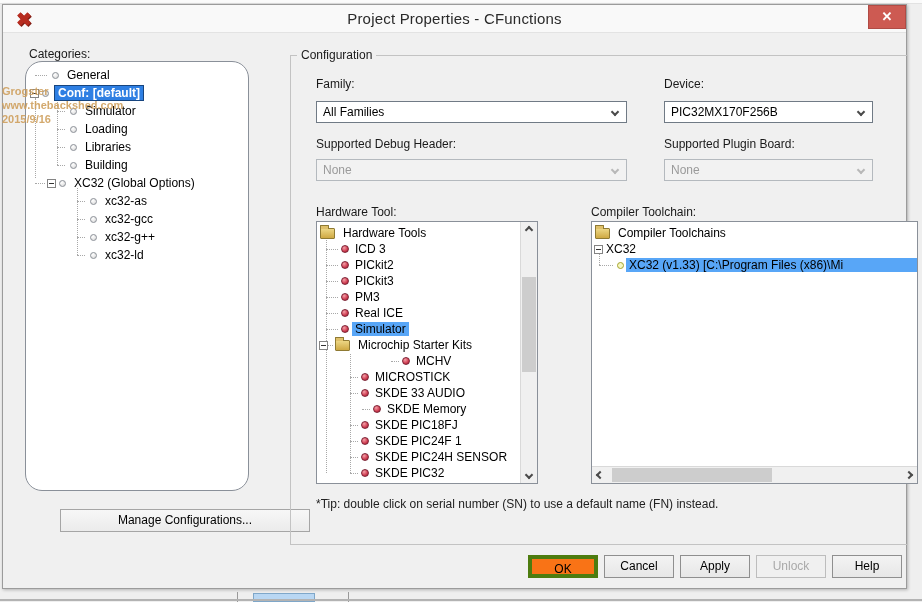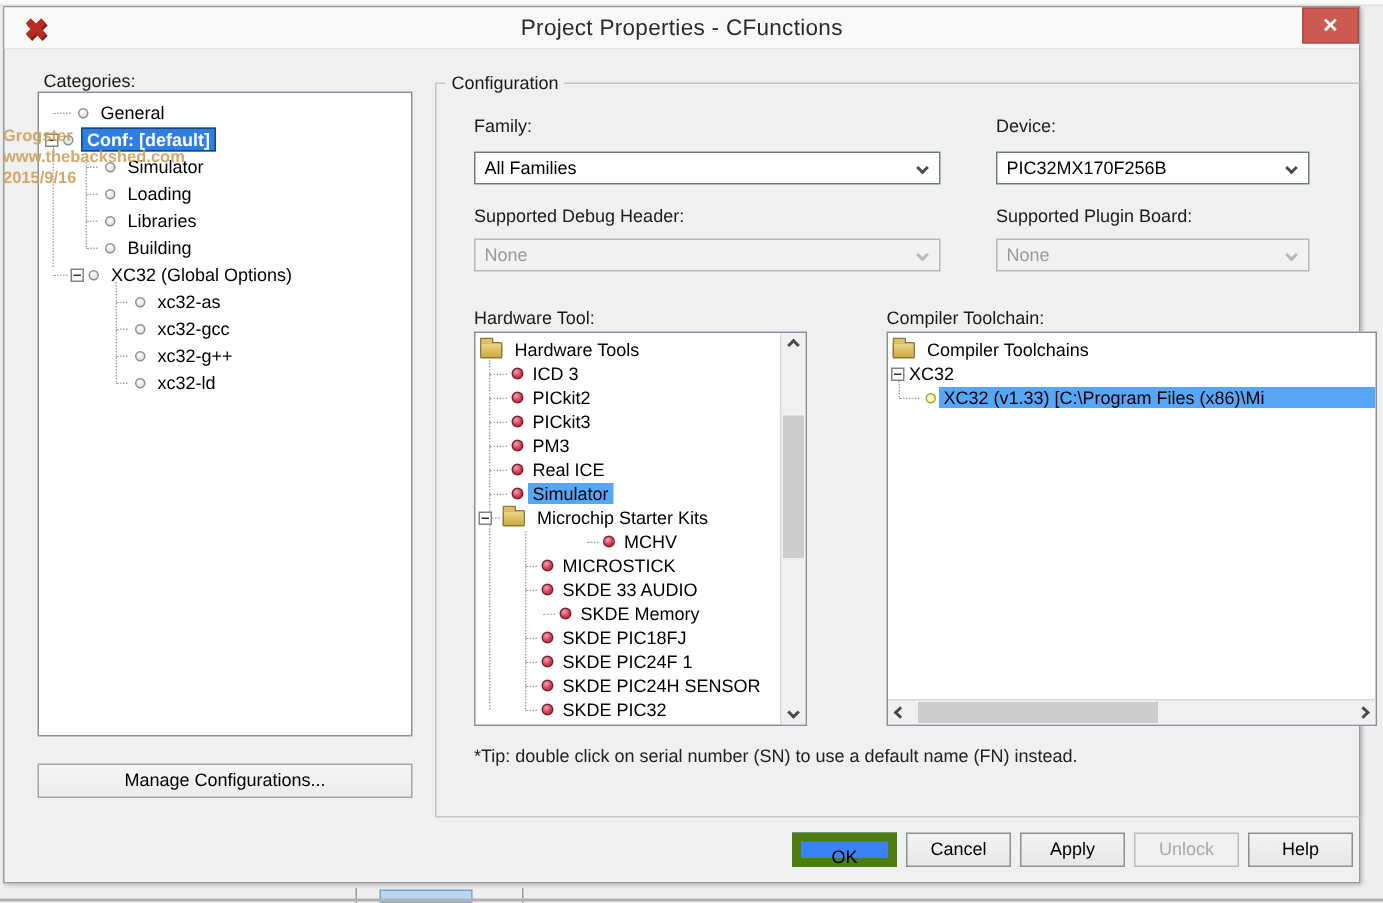--- a/index.html
+++ b/index.html
@@ -77,41 +77,41 @@
 
   .vscroll { position:absolute; right:0; top:0; bottom:0; width:17px; background:#f0f0f0; border-left:1px solid #d9d9d9; }
   .vscroll .arr { position:absolute; left:0; width:16px; height:16px; display:flex; align-items:center; justify-content:center; }
   .vscroll .thumb { position:absolute; left:1px; width:14px; background:#cdcdcd; }
   .hscroll { position:absolute; left:0; right:0; bottom:0; height:17px; background:#f0f0f0; border-top:1px solid #d9d9d9; }
   .hscroll .arr { position:absolute; top:0; width:16px; height:16px; display:flex; align-items:center; justify-content:center; }
   .hscroll .thumb { position:absolute; top:1px; height:14px; background:#cdcdcd; }
 
   .btn { position:absolute; height:23px; background:linear-gradient(#f3f3f3,#e7e7e7);
     border:1px solid #8f8f8f; font-size:12px; color:#000; text-align:center; line-height:21px; cursor:default; }
-  .btn.default { background:#3b82f6; border:6px solid #4d7c0f; }
+  .btn.default { background:#f97316; border:4px solid #4d7c0f; }
   .btn.disabled { color:#a9a9a9; border-color:#bdbdbd; background:#f0f0f0; }
-  .btn.wide { border-color:#a5a5a5; background:linear-gradient(#f7f7f7,#ebebeb); }
+  .btn.wide { border-color:#a5a5a5; background:linear-gradient(#f7f7f7,#ebebeb);margin-left:35px; }
 
   .tip { position:absolute; font-size:12px; color:#222; }
 </style>
 </head>
 <body>
 
 <div class="stage">
   <div class="top-strip"></div>
 
   <div class="dialog">
     <div class="titlebar">
       <span class="delete-x">✖</span>
       <div class="title">Project Properties - CFunctions</div>
       <div class="close-btn">✕</div>
     </div>
 
     <div class="lbl" style="left:26px; top:42px;">Categories:</div>
-    <div class="panel cat" style="left:22px; top:56px; width:250px; height:430px; padding-top:4px;">
+    <div class="panel cat" style="left:22px; top:56px; width:224px; height:430px; padding-top:4px;border-radius:17px;">
       <div class="vg" style="left:9px; top:36px; height:80px;"></div>
       <div class="vg" style="left:31px; top:40px; height:63px;"></div>
       <div class="vg" style="left:51px; top:126px; height:67px;"></div>
 
       <div class="trow" style="padding-left:9px;">
         <span class="stub" style="width:12px;"></span>
         <span class="dot-ring"></span>
         <span class="tl">General</span>
       </div>
       <div class="trow" style="padding-left:4px;">

